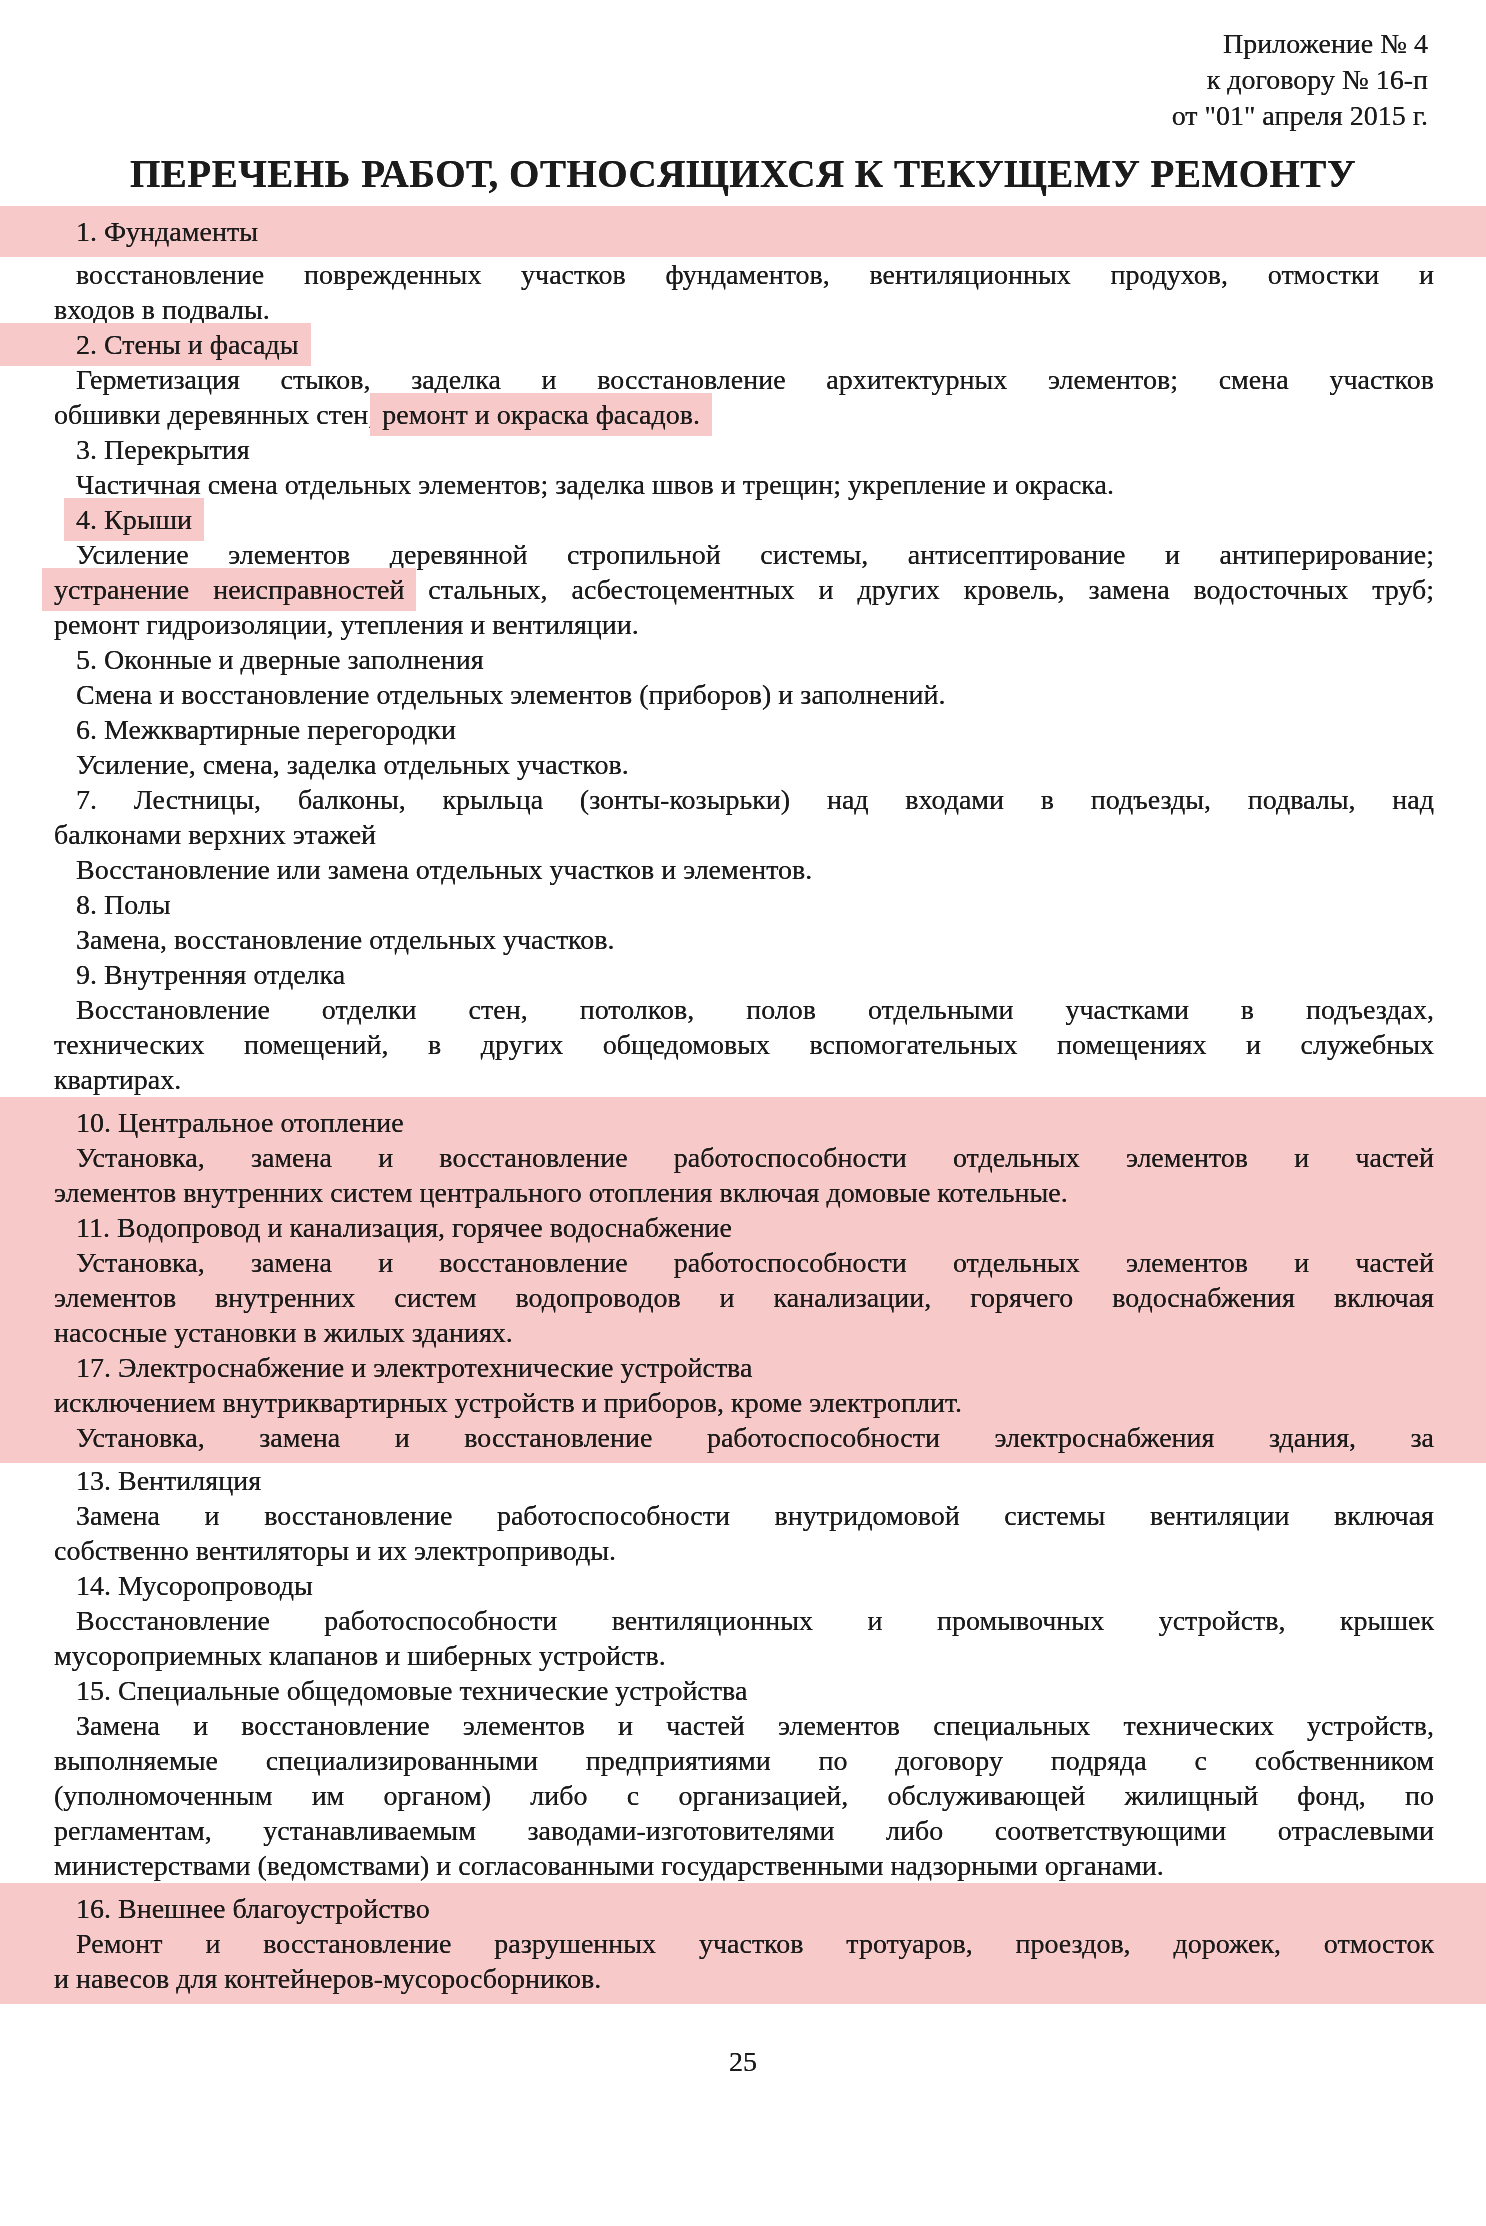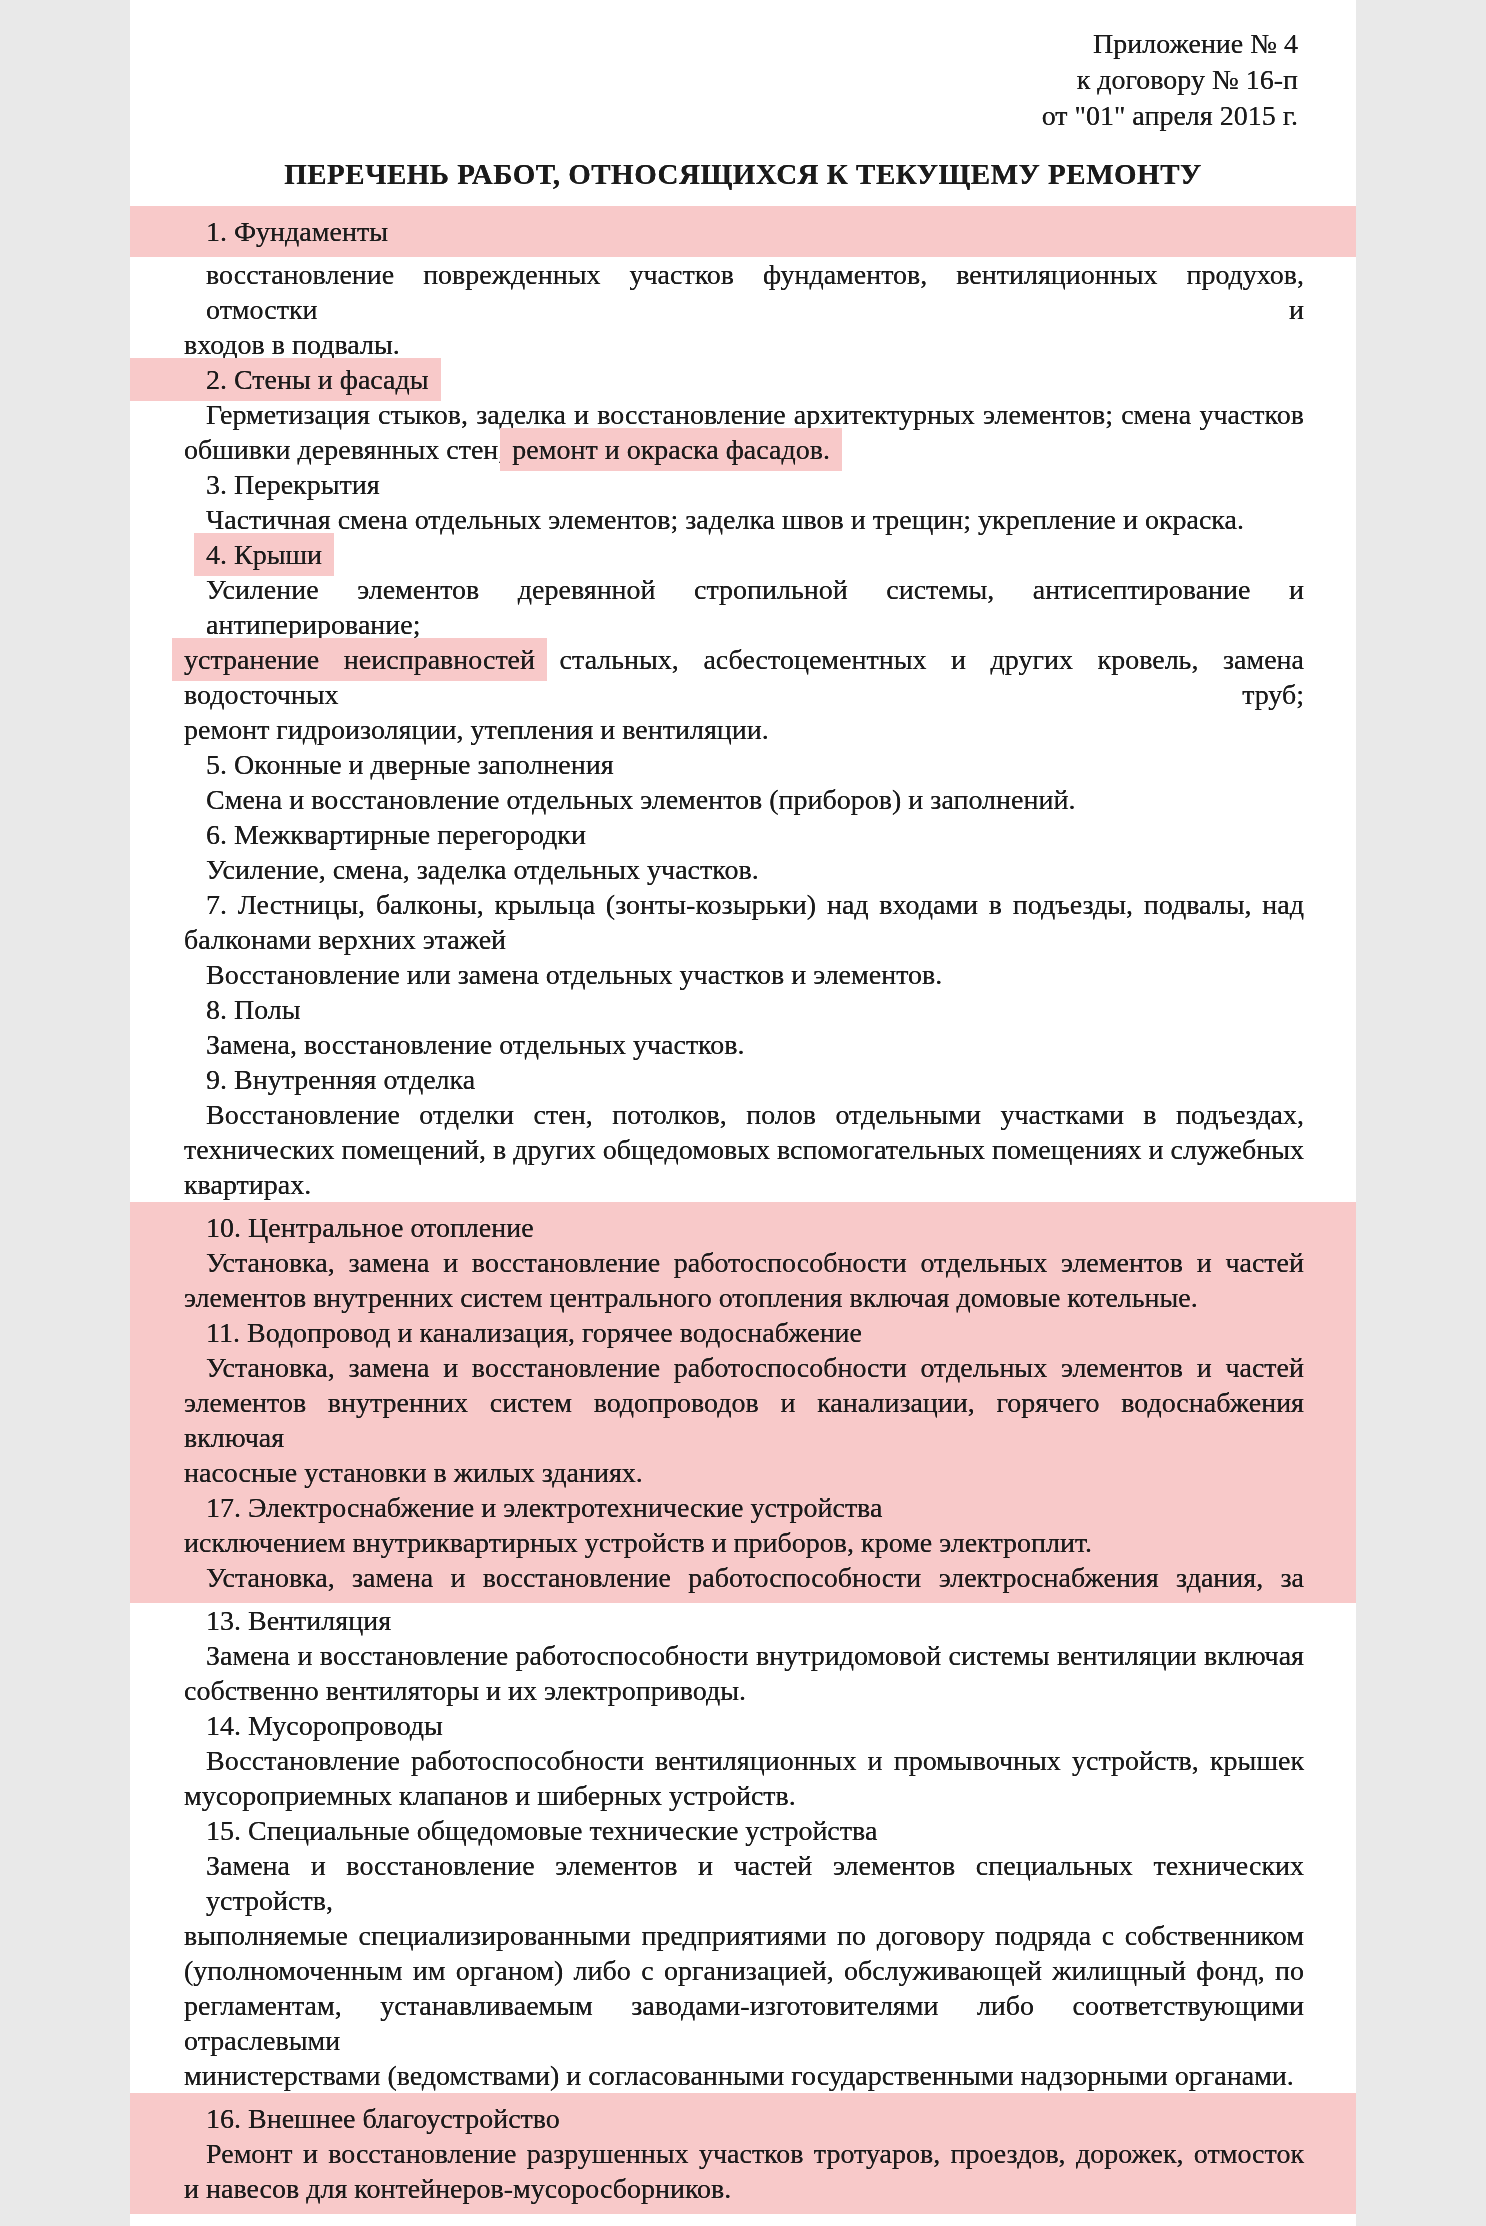--- a/index.html
+++ b/index.html
@@ -1,37 +1,37 @@
 <!DOCTYPE html>
 <html lang="ru" style="--hl: #f8c9c9;"><head>
 <meta charset="utf-8">
 <style>
   html,body { margin:0; padding:0; background:#e9e9e9; }
   .page {
     position: relative;
-    width: 1226px;
+    width: 1486px;
     height: 2226px;
     margin: 0 auto;
     background: #ffffff;
     color: #1b1b1b;
     font-family: "Liberation Serif", "DejaVu Serif", serif;
     font-size: 28px;
     text-shadow: 0 0 0.6px currentColor; 
     overflow: hidden;
   }
   .header {
     padding: 26px 58px 0 0;
     text-align: right;
     line-height: 36px;
   }
   .doc-title {
     margin-top: 22px;
     text-align: center;
     font-weight: bold;
-    font-size: 29px;
+    font-size: 39px;
     line-height: 36px;
     letter-spacing: 0.5px;
   }
   .content { margin-top: 14px; }
   .line {
     line-height: 35px;
     padding-left: 54px;
     padding-right: 52px;
   }
   .line.ind { padding-left: 76px; }

